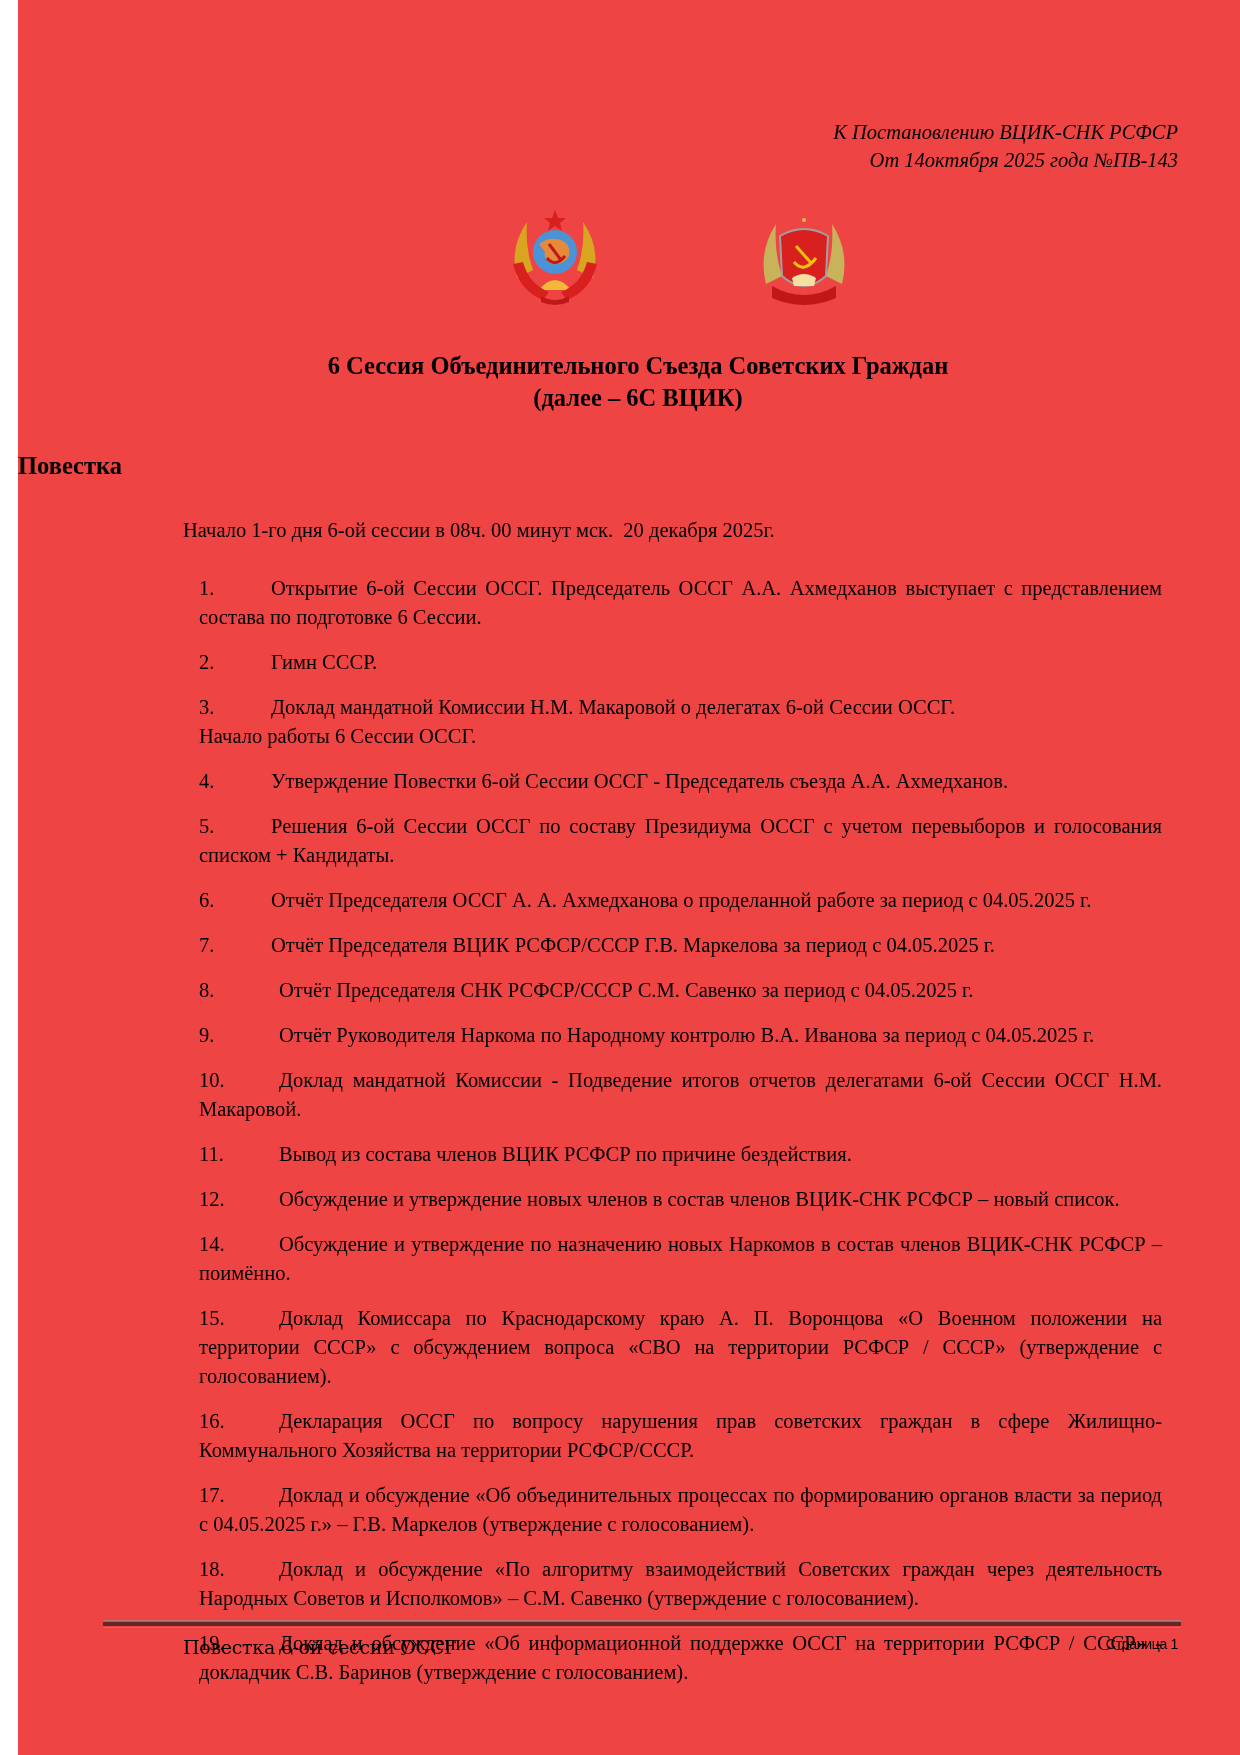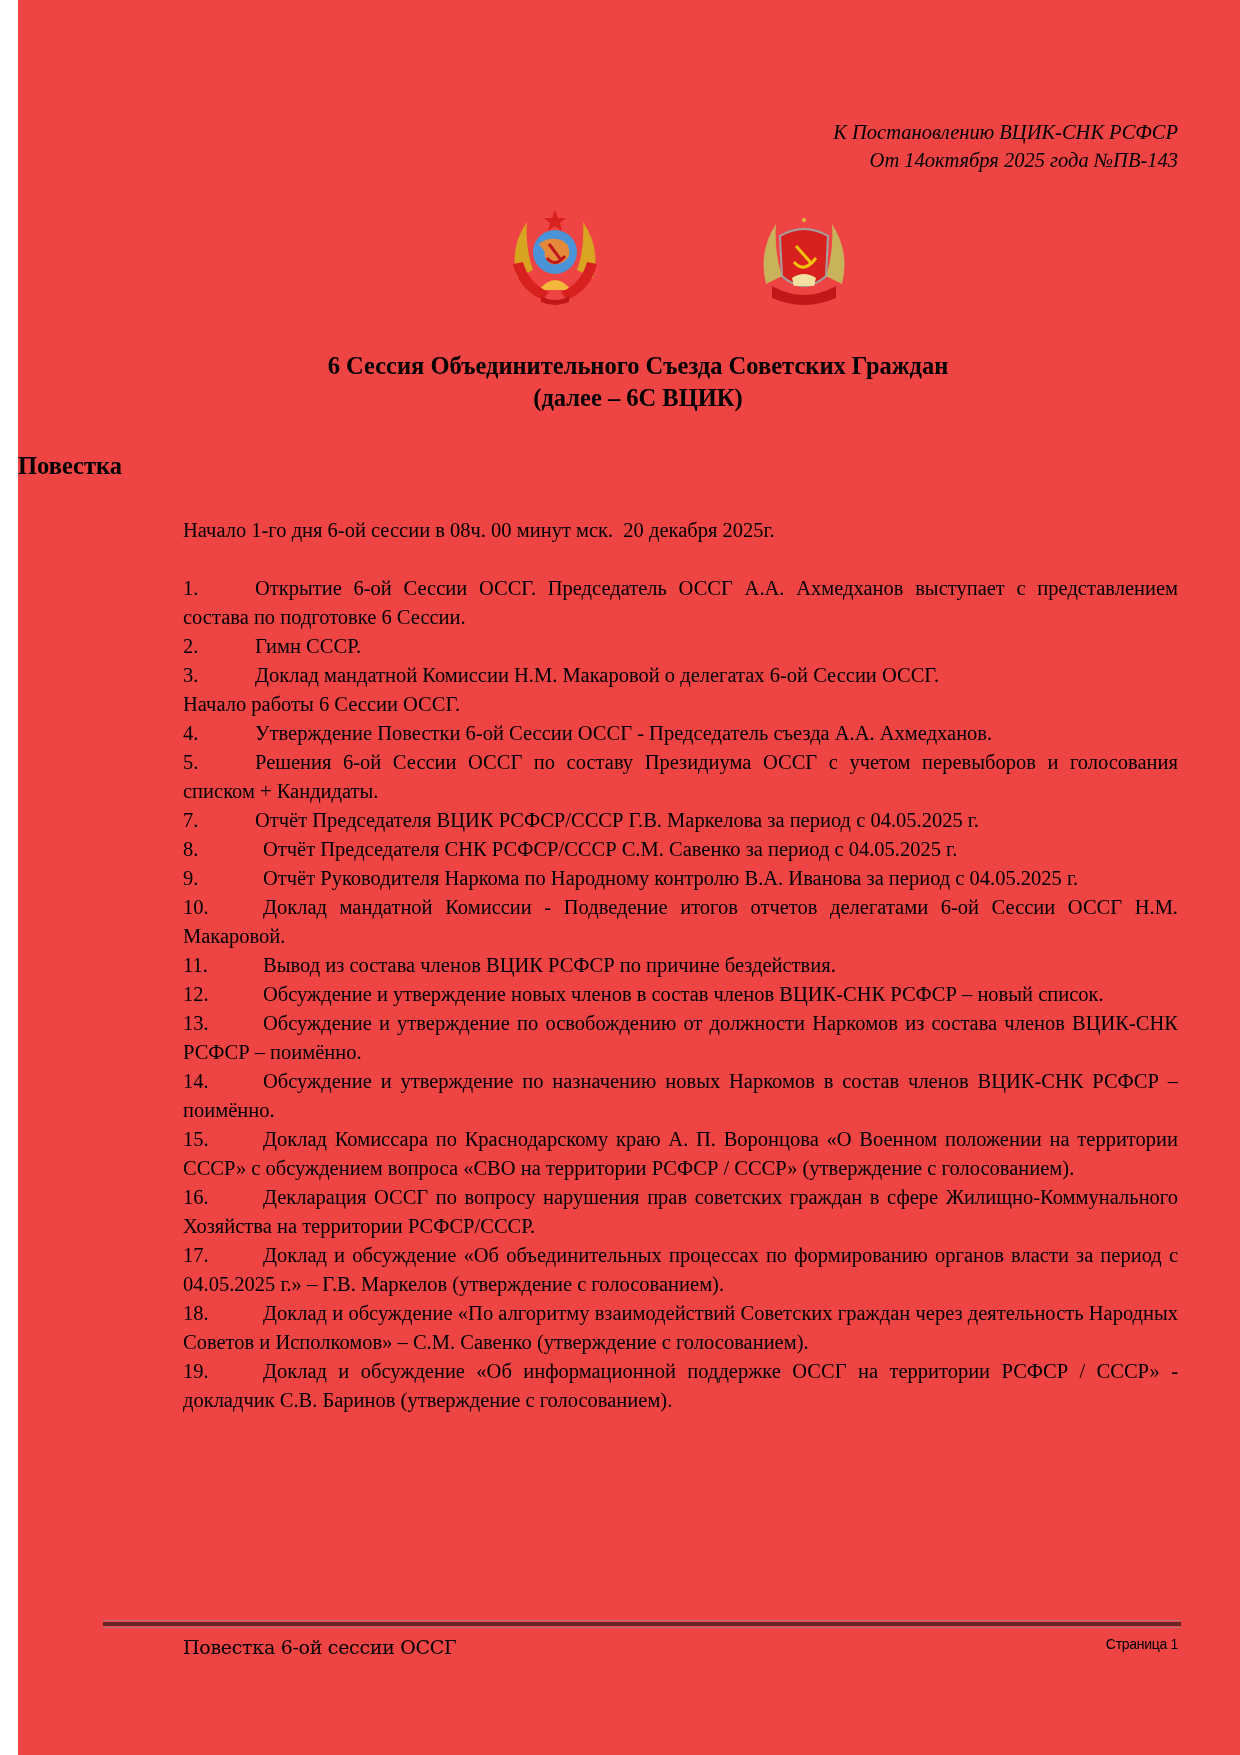--- a/index.html
+++ b/index.html
@@ -16,21 +16,21 @@
 
   .title { position: absolute; left: 0; width: 1240px; top: 350px; text-align: center;
            font-weight: bold; font-size: 24.5px; line-height: 32px; }
   .subtitle { position: absolute; left: 0; width: 1240px; top: 450px; 
               font-weight: bold; font-size: 24.5px; line-height: 32px; }
 
   .body { position: absolute; left: 165px; width: 995px; top: 516px;
           font-size: 20.5px; line-height: 29px; }
   .start-line { margin: 0 0 29px 0; white-space: pre; }
   .items { margin: 0; padding: 0; list-style: none; }
-  .item { text-align: justify; text-align-last: left; margin: 0; }
+  .item { text-align: justify; text-align-last: left; margin: 16px; }
   .item .num { display: inline-block; width: 72px; }
   .item.wide .num { width: 80px; }
   .item .cont { display: block; }
 
   .footer-rule { position: absolute; left: 85px; width: 1078px; top: 1620px; height: 10px; }
   .footer-rule .r1 { position: absolute; left: 0; right: 0; top: 0; height: 1px; background: #b07a7a; }
   .footer-rule .r2 { position: absolute; left: 0; right: 0; top: 2px; height: 4px; background: #6b2424; }
   .footer-rule .r3 { position: absolute; left: 0; right: 0; top: 7px; height: 1px; background: #b07a7a; }
 
   .footer-left { position: absolute; left: 165px; top: 1636px; font-size: 19px;
@@ -91,27 +91,27 @@
   <div class="subtitle">Повестка</div>
 
   <div class="body">
     <p class="start-line">Начало 1-го дня 6-ой сессии в 08ч. 00 минут мск.  20 декабря 2025г.</p>
     <ol class="items" id="agenda-items">
         <li class="item"><span class="num">1.</span><span>Открытие 6-ой Сессии ОССГ. Председатель ОССГ А.А. Ахмедханов выступает с представлением состава по подготовке 6 Сессии.</span></li>
         <li class="item"><span class="num">2.</span><span>Гимн СССР.</span></li>
         <li class="item"><span class="num">3.</span><span>Доклад мандатной Комиссии Н.М. Макаровой о делегатах 6-ой Сессии ОССГ.</span><span class="cont">Начало работы 6 Сессии ОССГ.</span></li>
         <li class="item"><span class="num">4.</span><span>Утверждение Повестки 6-ой Сессии ОССГ - Председатель съезда А.А. Ахмедханов.</span></li>
         <li class="item"><span class="num">5.</span><span>Решения 6-ой Сессии ОССГ по составу Президиума ОССГ с учетом перевыборов и голосования списком + Кандидаты.</span></li>
+        <li class="item"><span class="num">6.</span><span>Отчёт Председателя ОССГ А. А. Ахмедханова о проделанной работе за период с 04.05.2025 г.</span></li>
         <li class="item"><span class="num">7.</span><span>Отчёт Председателя ВЦИК РСФСР/СССР Г.В. Маркелова за период с 04.05.2025 г.</span></li>
         <li class="item wide"><span class="num">8.</span><span>Отчёт Председателя СНК РСФСР/СССР С.М. Савенко за период с 04.05.2025 г.</span></li>
         <li class="item wide"><span class="num">9.</span><span>Отчёт Руководителя Наркома по Народному контролю В.А. Иванова за период с 04.05.2025 г.</span></li>
         <li class="item wide"><span class="num">10.</span><span>Доклад мандатной Комиссии - Подведение итогов отчетов делегатами 6-ой Сессии ОССГ  Н.М. Макаровой.</span></li>
         <li class="item wide"><span class="num">11.</span><span>Вывод из состава членов ВЦИК РСФСР по причине бездействия.</span></li>
         <li class="item wide"><span class="num">12.</span><span>Обсуждение и утверждение новых членов в состав членов ВЦИК-СНК РСФСР – новый список.</span></li>
-        <li class="item wide"><span class="num">13.</span><span>Обсуждение и утверждение по освобождению от должности Наркомов из состава членов ВЦИК-СНК РСФСР – поимённо.</span></li>
         <li class="item wide"><span class="num">14.</span><span>Обсуждение и утверждение по назначению новых Наркомов в состав членов ВЦИК-СНК РСФСР – поимённо.</span></li>
         <li class="item wide"><span class="num">15.</span><span>Доклад Комиссара по Краснодарскому краю А. П. Воронцова «О Военном положении на территории СССР» с обсуждением вопроса «СВО на территории РСФСР / СССР» (утверждение с голосованием).</span></li>
         <li class="item wide"><span class="num">16.</span><span>Декларация ОССГ по вопросу нарушения прав советских граждан в сфере Жилищно-Коммунального Хозяйства на территории РСФСР/СССР.</span></li>
         <li class="item wide"><span class="num">17.</span><span>Доклад и обсуждение «Об объединительных процессах по формированию органов власти за период с 04.05.2025 г.» – Г.В. Маркелов (утверждение с голосованием).</span></li>
         <li class="item wide"><span class="num">18.</span><span>Доклад и обсуждение «По алгоритму взаимодействий Советских граждан через деятельность Народных Советов и Исполкомов» – С.М. Савенко (утверждение с голосованием).</span></li>
         <li class="item wide"><span class="num">19.</span><span>Доклад и обсуждение «Об информационной поддержке ОССГ на территории РСФСР / СССР» - докладчик С.В. Баринов (утверждение с голосованием).</span></li>
       </ol>
   </div>
 
   <div class="footer-rule">

